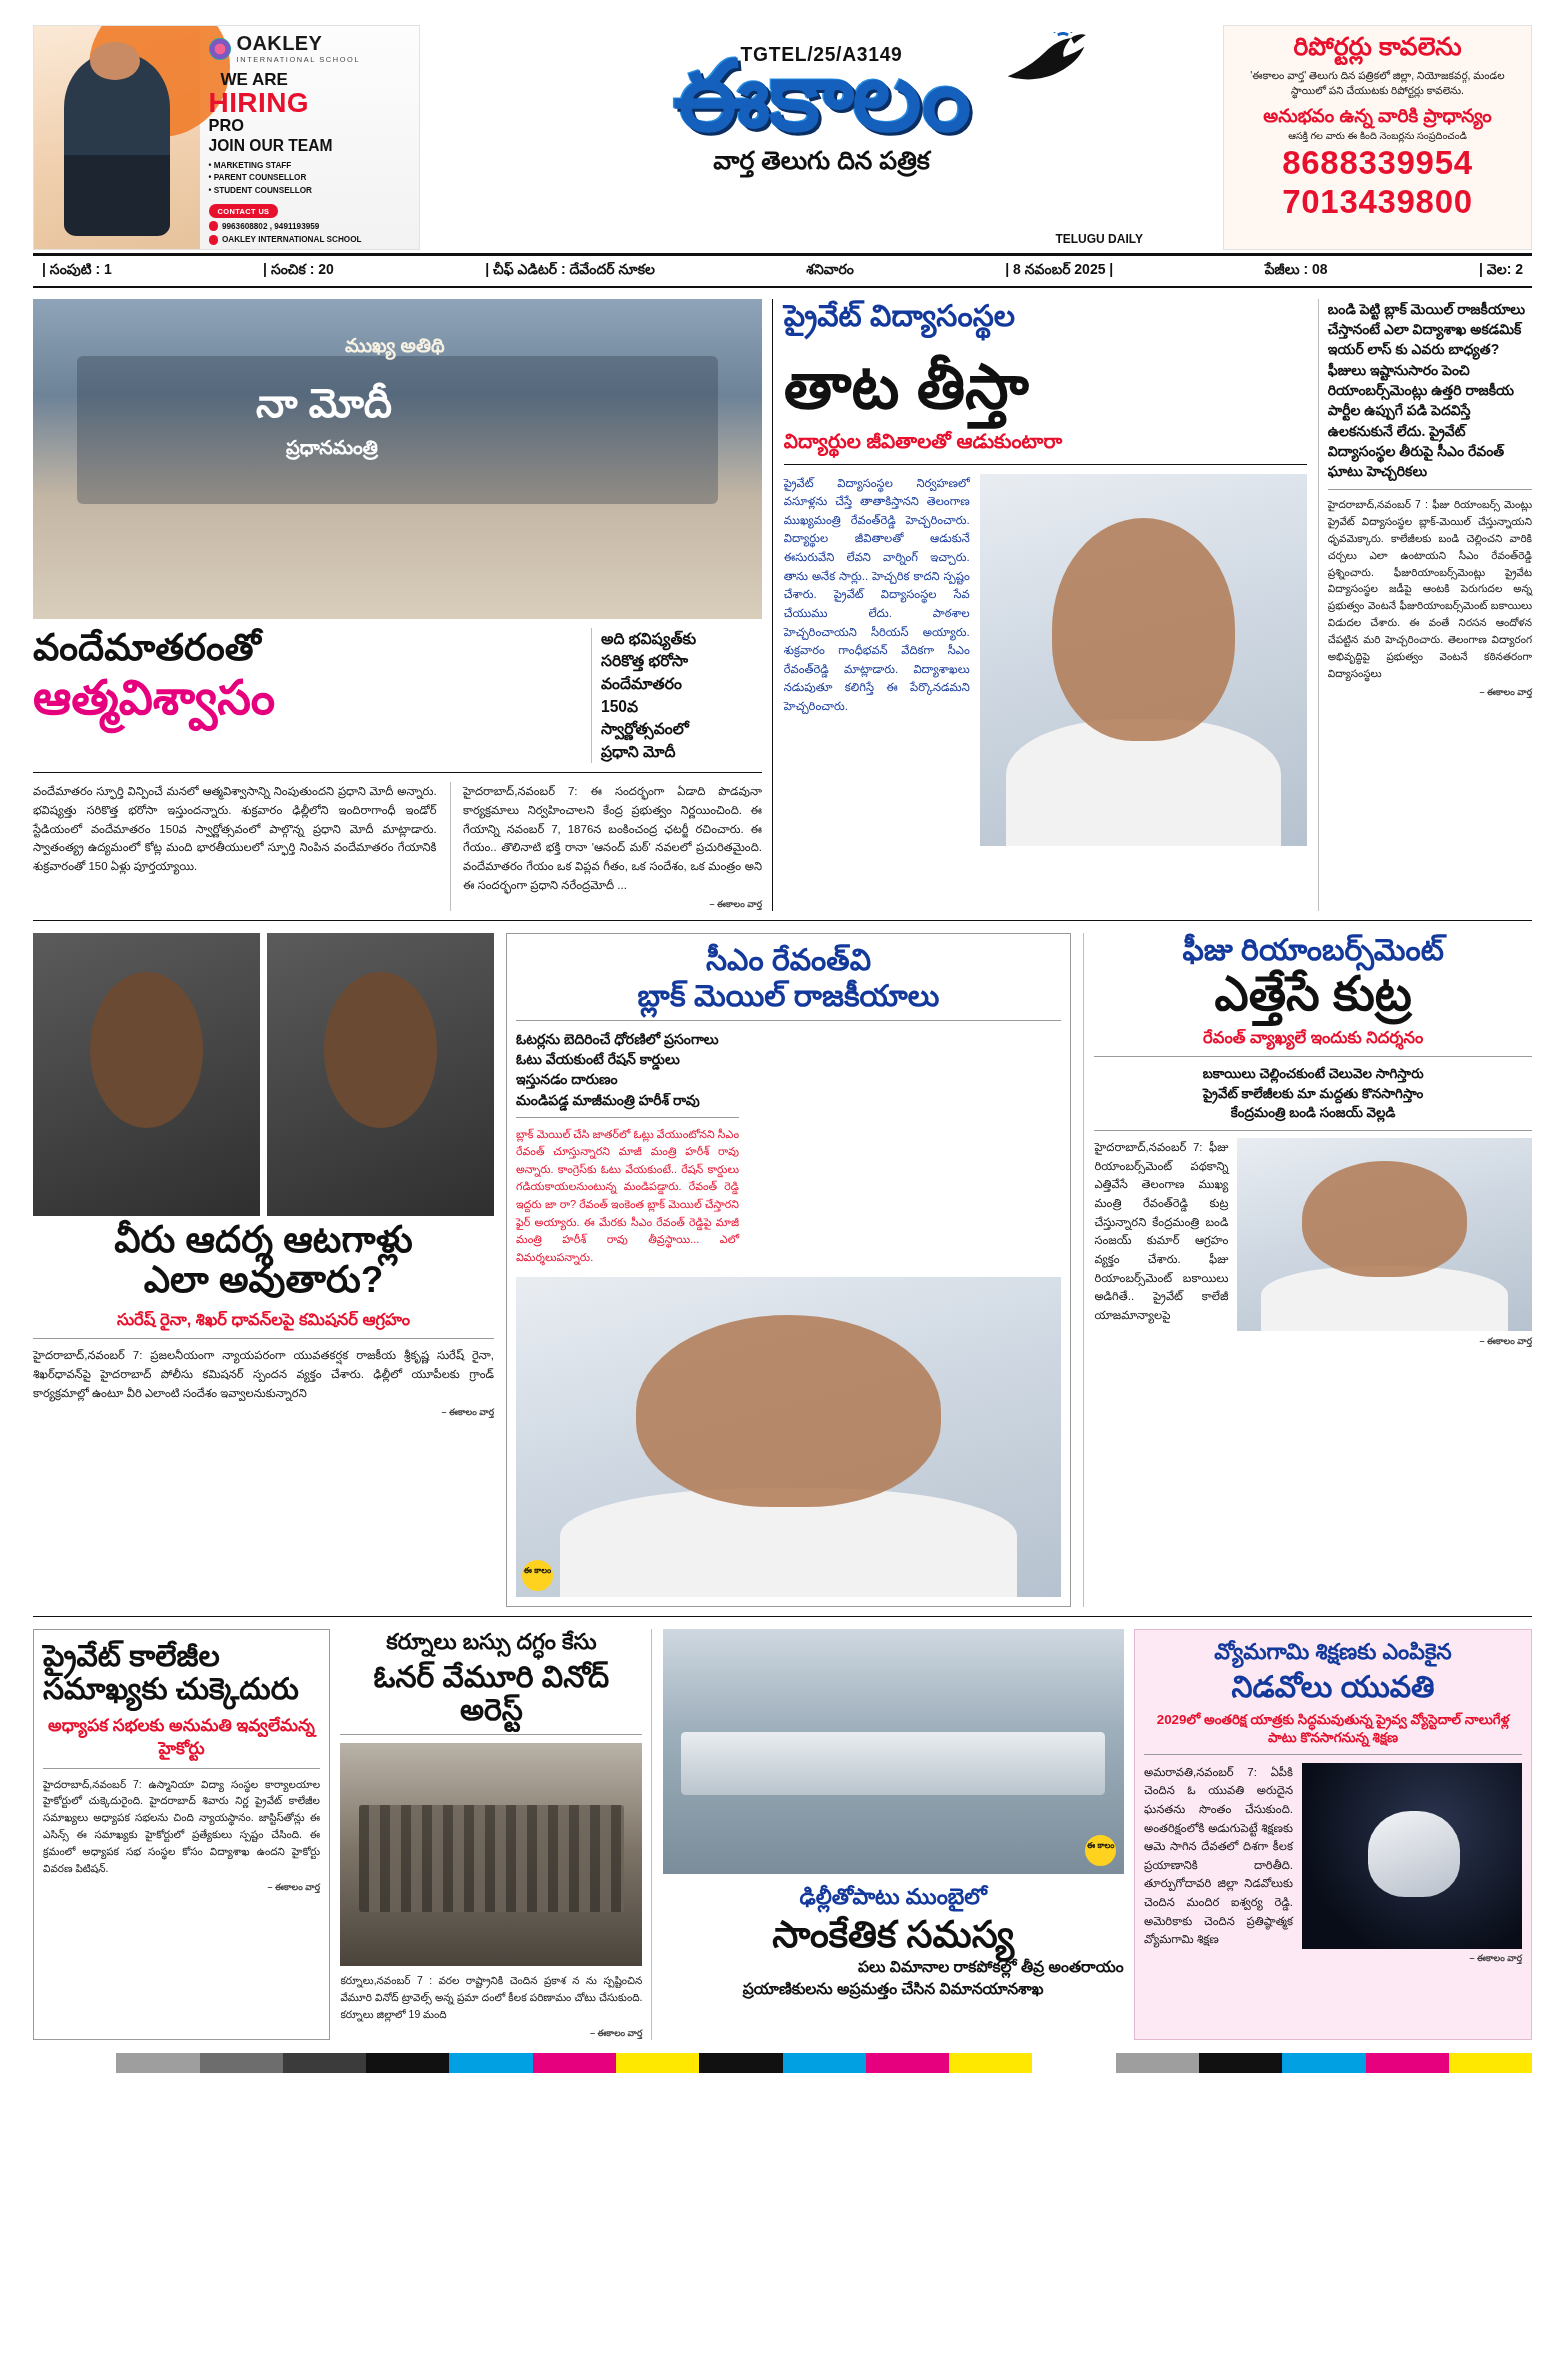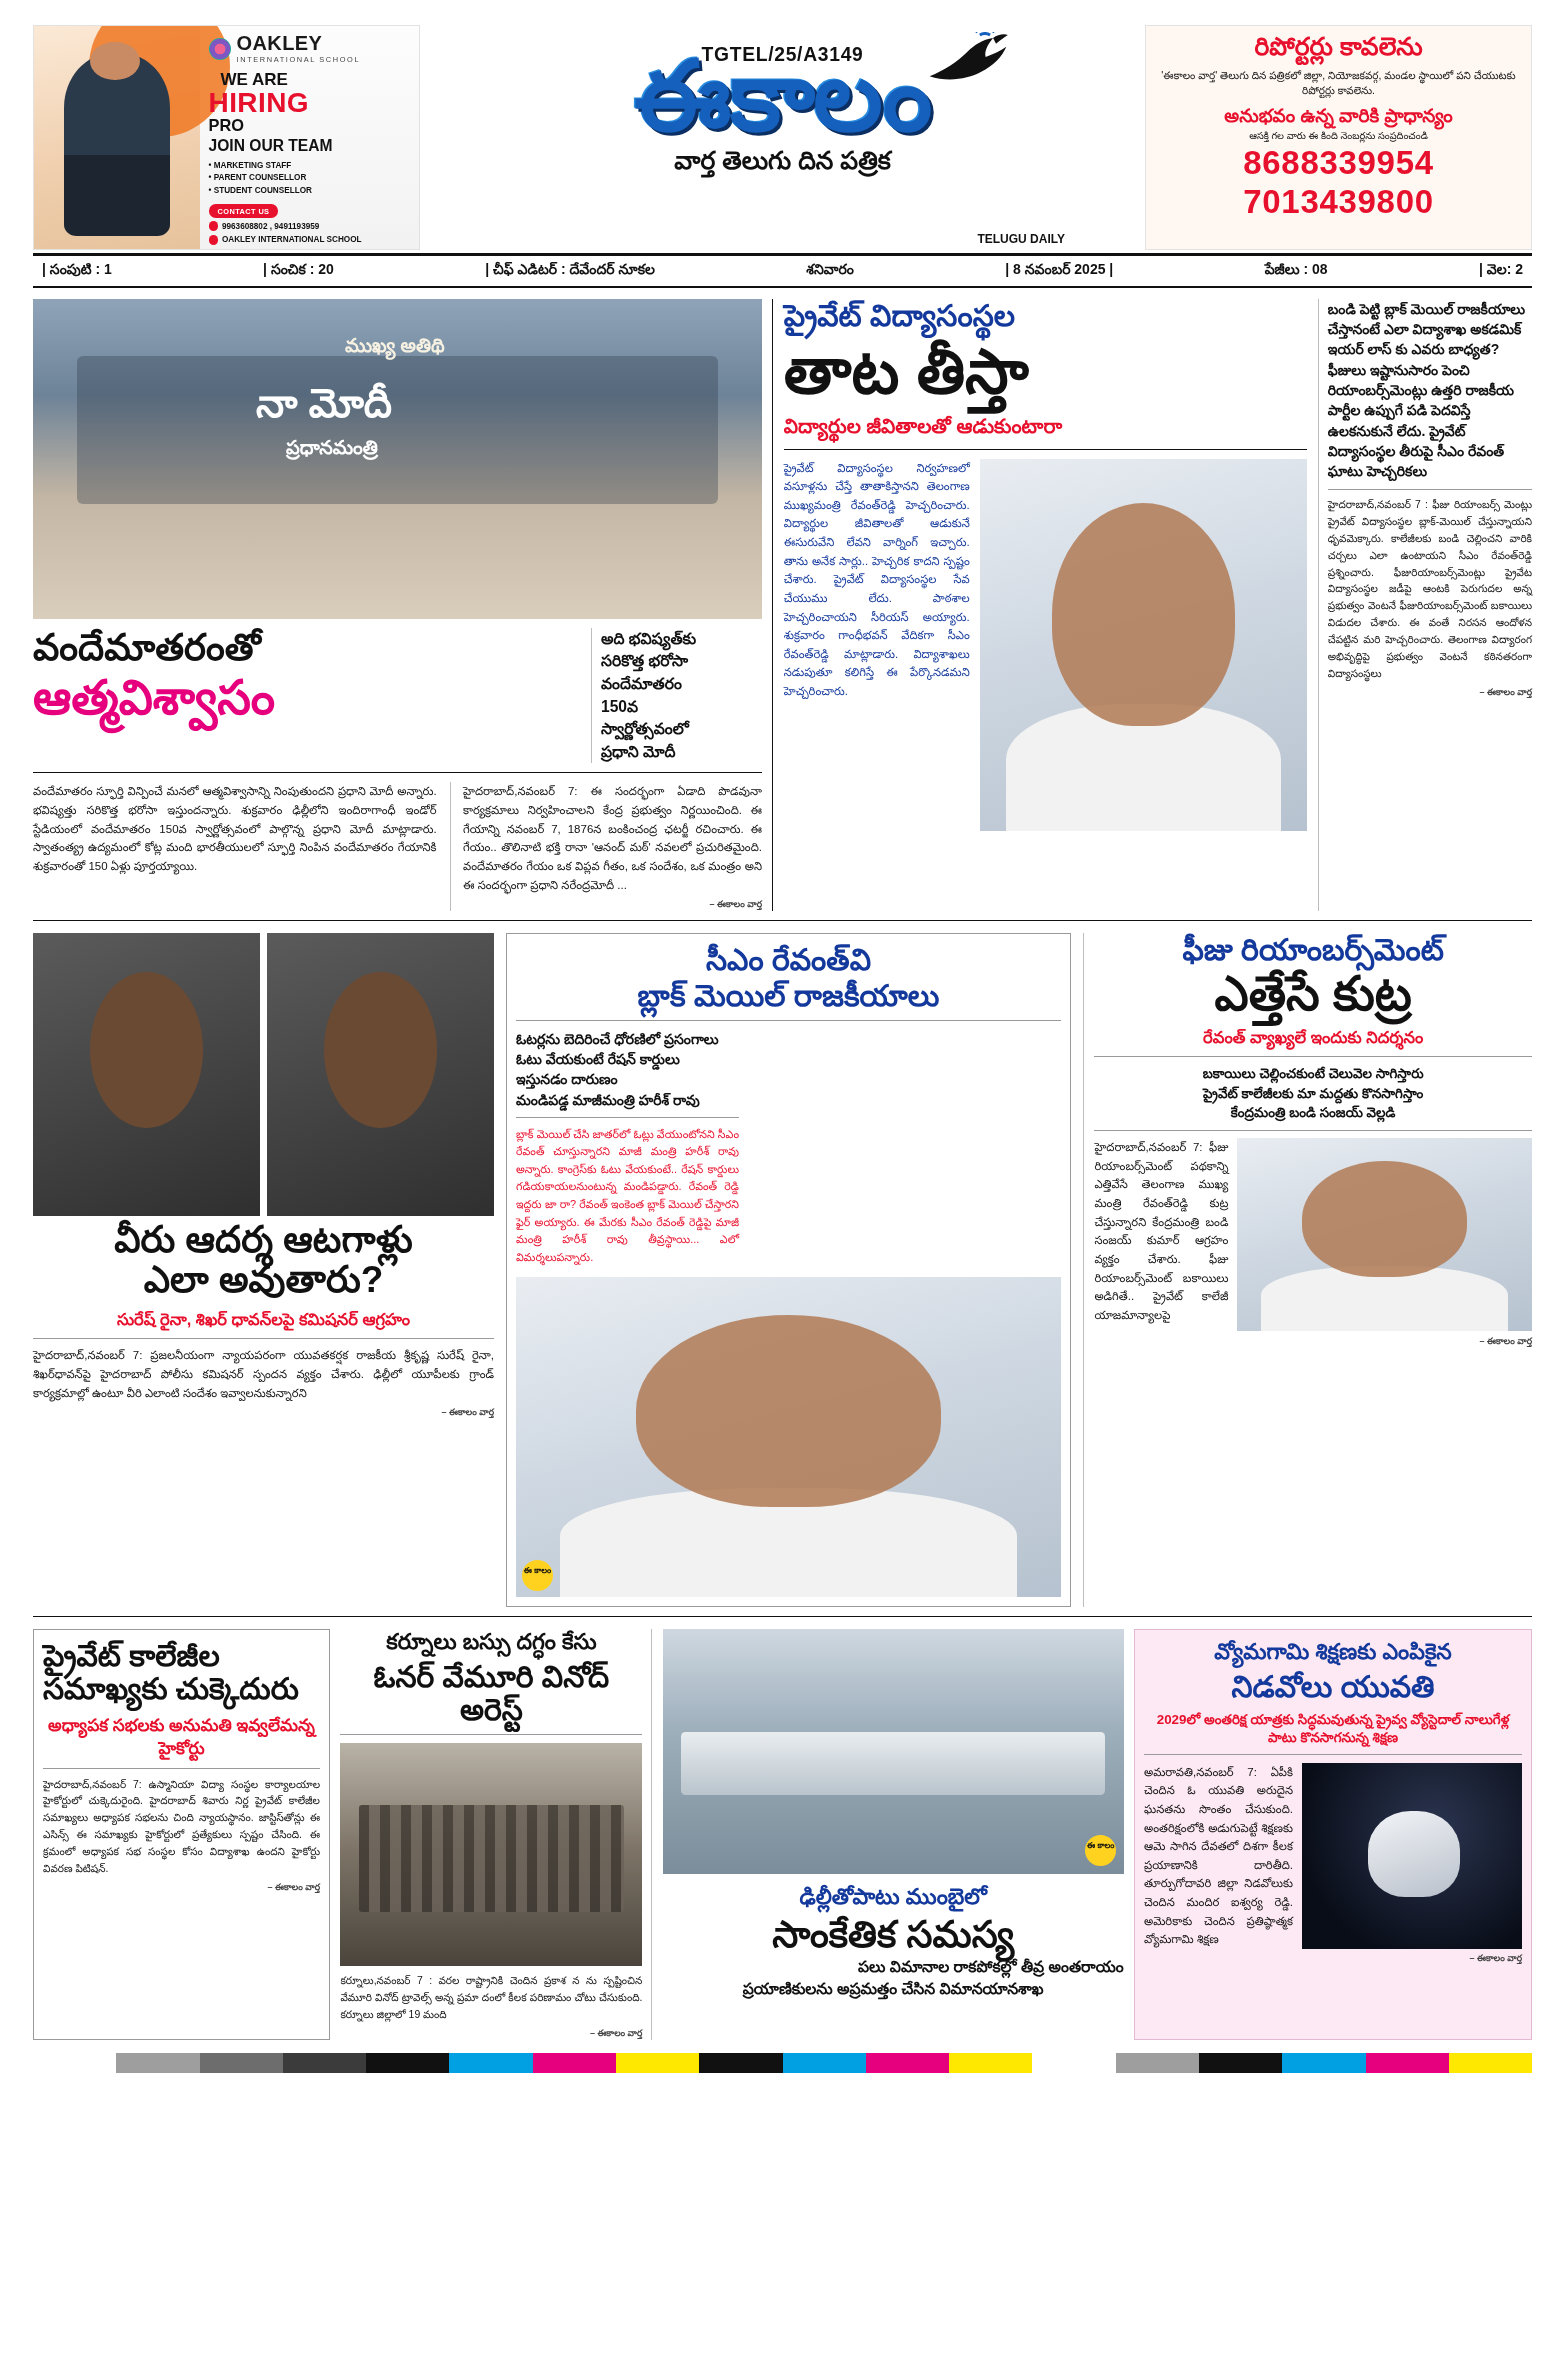--- a/index.html
+++ b/index.html
@@ -73,21 +73,21 @@
   .logo-word {
     font-size: 98px; line-height: .96; font-weight: bold; margin-top: 21px;
     color:#1560bd;
     text-shadow: 3px 3px 0 #0b2f63, -1.5px -1.5px 0 #2a8fe0;
     letter-spacing:-1.5px;
   }
   .logo-sub { font-size: 25px; font-weight:bold; margin-top:3px; color:#111;}
   .logo-daily { position:absolute; right:80px; bottom:4.5px; font-size:12px; font-weight:bold; color:#111; line-height:1.05; text-align:center;}
   .bird { position:absolute; right:134px; top:7.4px; width:89px; height:59px;}
   .ad-right {
-    width: 387px; border:1.5px solid #e2e2e2; background:#fff7f2; text-align:center; padding:7.4px 9px;
+    width: 309px; border:1.5px solid #e2e2e2; background:#fff7f2; text-align:center; padding:7.4px 9px;
   }
   .ar-title { font-size:25px; font-weight:bold; color:#e8112d; line-height:1.1;}
   .ar-body { font-size:10.4px; color:#111; line-height:1.5; margin-top:6.7px;}
   .ar-mid { font-size:18.6px; font-weight:bold; color:#e8112d; margin-top:6px; line-height:1.15;}
   .ar-small { font-size:9.7px; color:#111; margin-top:3.7px;}
   .ar-phone { font-size:33px; font-weight:bold; color:#e8112d; line-height:1.18; letter-spacing:0.7px;}
 
   
   .infobar {
     display:flex; align-items:center; justify-content:space-between;
@@ -258,21 +258,21 @@
         <div style="flex:1.35;" class="body-t">వందేమాతరం స్ఫూర్తి విన్పించే మనలో ఆత్మవిశ్వాసాన్ని నింపుతుందని ప్రధాని మోదీ అన్నారు. భవిష్యత్తు సరికొత్త భరోసా ఇస్తుందన్నారు. శుక్రవారం ఢిల్లీలోని ఇందిరాగాంధీ ఇండోర్ స్టేడియంలో వందేమాతరం 150వ స్వార్ణోత్సవంలో పాల్గొన్న ప్రధాని మోదీ మాట్లాడారు. స్వాతంత్య్ర ఉద్యమంలో కోట్ల మంది భారతీయులలో స్ఫూర్తి నింపిన వందేమాతరం గేయానికి శుక్రవారంతో 150 ఏళ్లు పూర్తయ్యాయి.</div>
         <div style="flex:1;border-left:0.7px solid #bdbdbd;padding-left:12px;">
           <div class="body-t">హైదరాబాద్,నవంబర్ 7: ఈ సందర్భంగా ఏడాది పొడవునా కార్యక్రమాలు నిర్వహించాలని కేంద్ర ప్రభుత్వం నిర్ణయించింది. ఈ గేయాన్ని నవంబర్ 7, 1876న బంకించంద్ర ఛటర్జీ రచించారు. ఈ గేయం.. తొలినాటి భక్తి రానా 'ఆనంద్ మఠ్' నవలలో ప్రచురితమైంది. వందేమాతరం గేయం ఒక విప్లవ గీతం, ఒక సందేశం, ఒక మంత్రం అని ఈ సందర్భంగా ప్రధాని నరేంద్రమోదీ ...</div>
           <div class="byline">– ఈకాలం వార్త</div>
         </div>
       </div>
     </div>
 
     <div class="col-b" style="border-left:1.5px solid #111;padding-left:10.4px;">
       <div class="hl-md head-blue">ప్రైవేట్ విద్యాసంస్థల</div>
-      <div class="hl-xl" style="font-size:62px;margin-top:7px">తాట తీస్తా</div>
+      <div class="hl-xl" style="font-size:62px;margin-top:22px">తాట తీస్తా</div>
       <div class="sub-red" style="font-size:20px;margin-top:7.4px">విద్యార్థుల జీవితాలతో ఆడుకుంటారా</div>
       <div class="rule"></div>
       <div style="display:flex;gap:10.4px;">
         <div style="width:186px;" class="body-blue">ప్రైవేట్ విద్యాసంస్థల నిర్వహణలో వసూళ్లను చేస్తే తాతాకిస్తానని తెలంగాణ ముఖ్యమంత్రి రేవంత్‌రెడ్డి హెచ్చరించారు. విద్యార్థుల జీవితాలతో ఆడుకునే ఈసురువేని లేవని వార్నింగ్ ఇచ్చారు. తాను అనేక సార్లు.. హెచ్చరిక కాదని స్పష్టం చేశారు. ప్రైవేట్ విద్యాసంస్థల సేవ చేయుము లేదు. పాఠశాల హెచ్చరించాయని సీరియస్ అయ్యారు. శుక్రవారం గాంధీభవన్ వేదికగా సీఎం రేవంత్‌రెడ్డి మాట్లాడారు. విద్యాశాఖలు నడుపుతూ కలిగిస్తే ఈ పేర్కొనడమని హెచ్చరించారు.</div>
         <div style="flex:1;">
           <div class="photo ph-portrait" style="height:372px"></div>
         </div>
       </div>
     </div>
 

